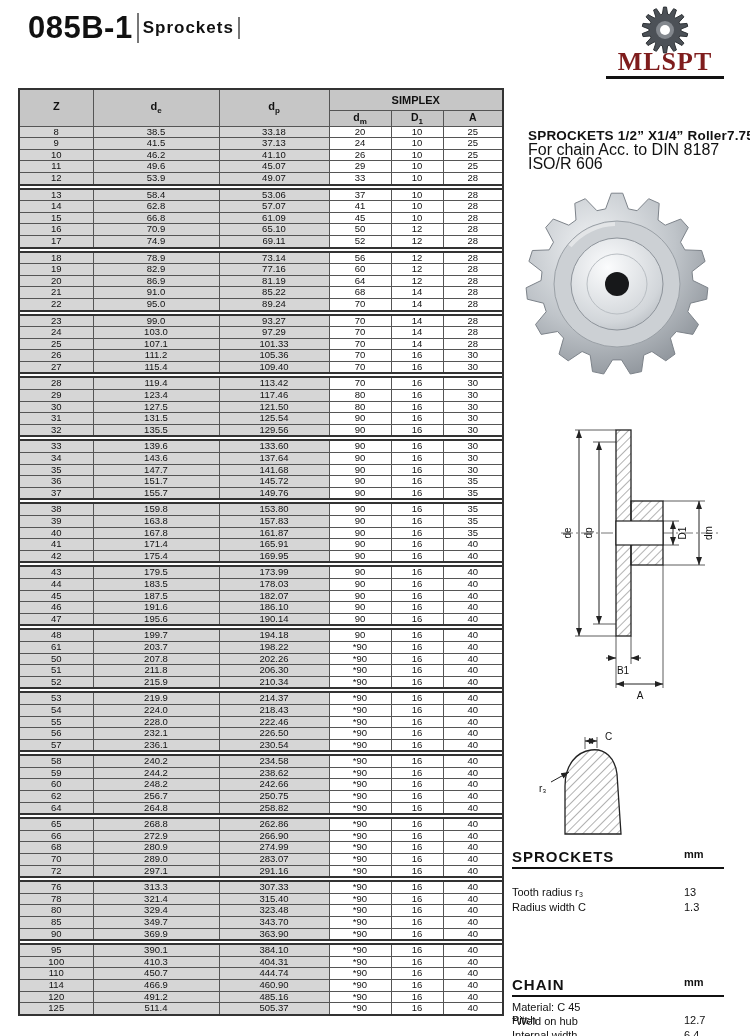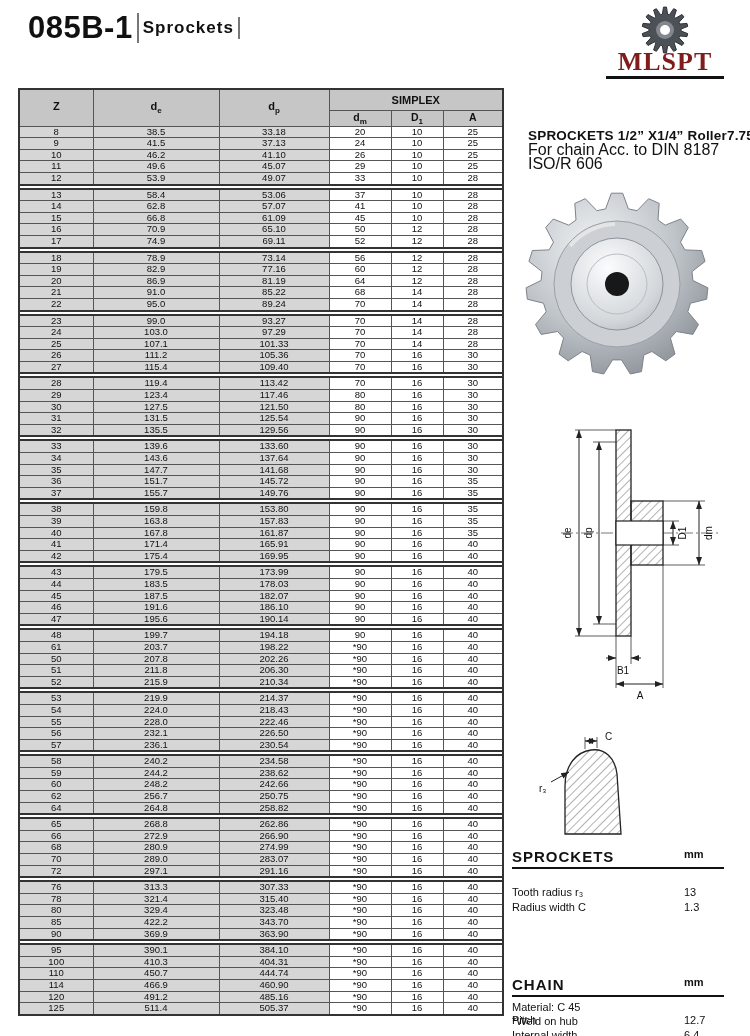--- a/index.html
+++ b/index.html
@@ -685,21 +685,21 @@
           <tr>
             <td class="c-z">80</td>
             <td class="c-de">329.4</td>
             <td class="c-dp">323.48</td>
             <td class="c-dm">*90</td>
             <td class="c-d1">16</td>
             <td class="c-a">40</td>
           </tr>
           <tr>
             <td class="c-z">85</td>
-            <td class="c-de">422.2</td>
+            <td class="c-de">349.7</td>
             <td class="c-dp">343.70</td>
             <td class="c-dm">*90</td>
             <td class="c-d1">16</td>
             <td class="c-a">40</td>
           </tr>
           <tr>
             <td class="c-z">90</td>
             <td class="c-de">369.9</td>
             <td class="c-dp">363.90</td>
             <td class="c-dm">*90</td>

